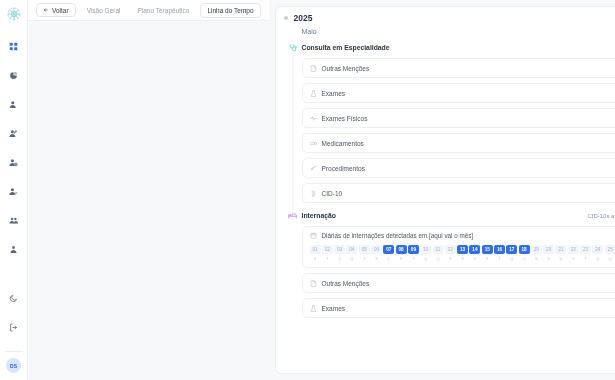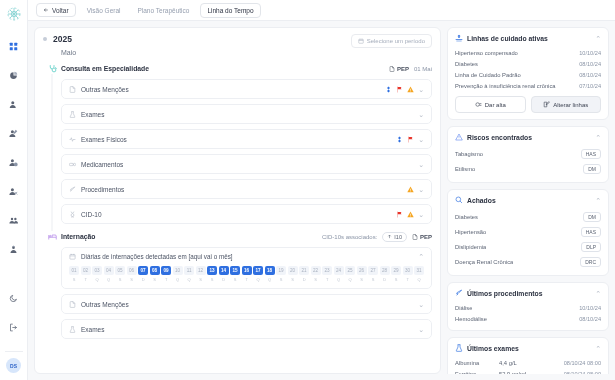--- a/index.html
+++ b/index.html
@@ -31,21 +31,21 @@
   .sb-div { width: 18px; height: 1px; background: #eceef2; margin: 5px 0 6px; }
   .avatar {
     width: 15px; height: 15px; border-radius: 50%;
     background: #d7e6fb; color: #2f64c8;
     font-size: 5px; font-weight: bold;
     display: flex; align-items: center; justify-content: center;
     margin-bottom: 7px;
   }
 
   
-  .mainwrap { flex: 1 1 auto; display: flex; flex-direction: column; min-width: 0; }
+  .mainwrap { flex: 1 1 auto; display: flex; min-width: 0; }
 
   .topbar {
     height: 21px; background: #ffffff; border-bottom: 1px solid #eceef2;
     display: flex; align-items: center; gap: 5px; padding: 0 8px;
     flex: 0 0 21px;
   }
   .btn-back {
     display: flex; align-items: center; gap: 3px;
     border: 1px solid #e2e5ea; border-radius: 4px;
     background: #fff; color: #3d4352;

